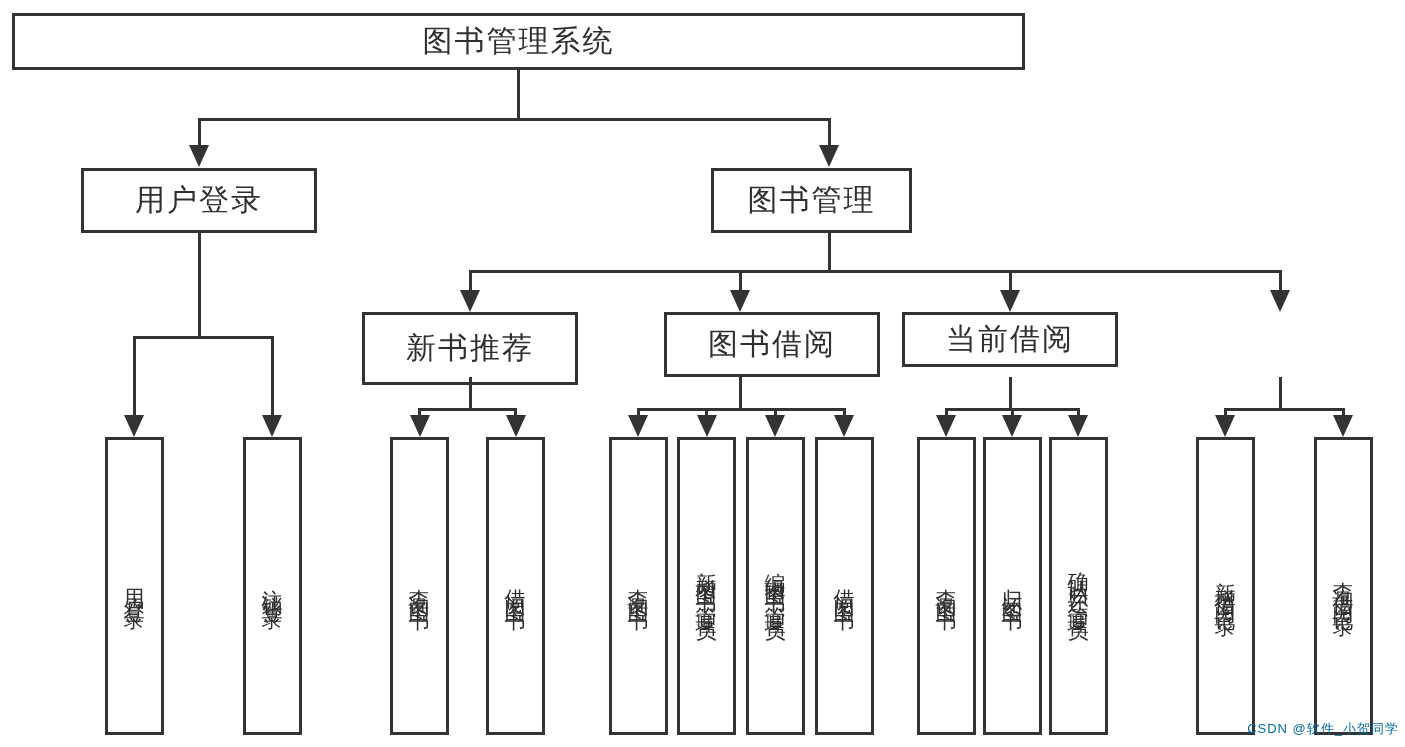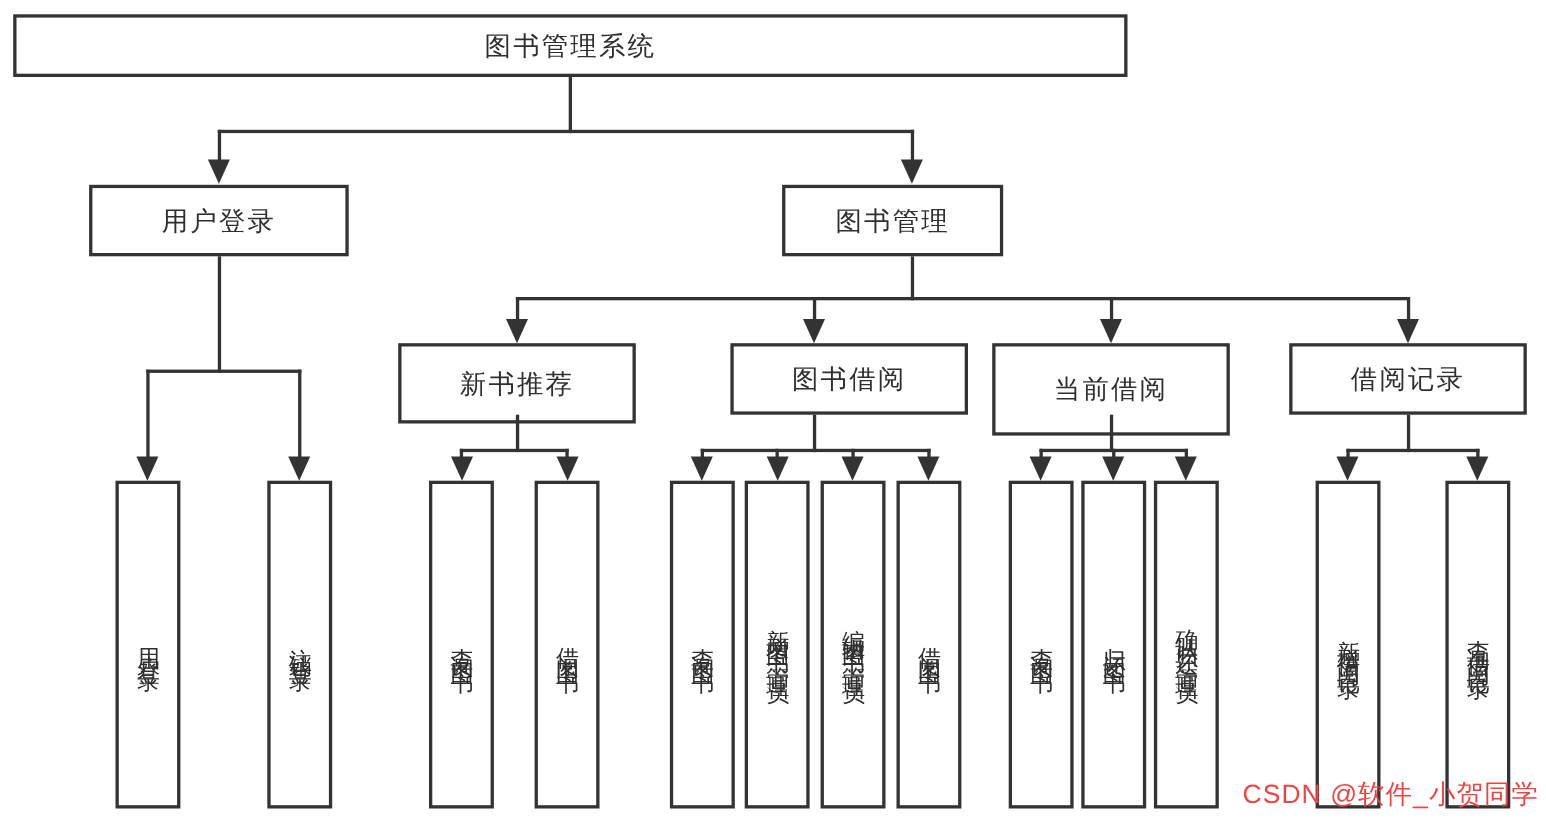--- a/index.html
+++ b/index.html
@@ -4,51 +4,50 @@
 <style>
   html,body{margin:0;padding:0;background:#fff;}
   #stage{
     position:relative;width:1405px;height:747px;background:#ffffff;overflow:hidden;
     font-family:"Liberation Sans","DejaVu Sans",sans-serif;color:#2f2f2f;
   }
   .box{
     position:absolute;box-sizing:border-box;border:3px solid #333333;background:#ffffff;
     display:flex;align-items:center;justify-content:center;
   }
-  .hlabel{font-size:24px;letter-spacing:2px;}
+  .hlabel{font-size:30px;letter-spacing:2px;}
   .vlabel{
     writing-mode:vertical-rl;text-orientation:mixed;
     font-size:21px;letter-spacing:7px;line-height:1;
   }
   .vline{position:absolute;width:3px;background:#333333;}
   .hline{position:absolute;height:3px;background:#333333;}
   .ahead{
     position:absolute;width:0;height:0;
     border-left:10px solid transparent;border-right:10px solid transparent;
     border-top:22px solid #333333;
   }
   #watermark{
     position:absolute;right:6px;bottom:9px;z-index:5;
-    font-size:24px;color:#ef4444;letter-spacing:1px;white-space:nowrap;
+    font-size:13px;color:#0369a1;letter-spacing:1px;white-space:nowrap;
   }
 </style>
 </head>
 <body>
 
 <div id="stage">
 
   <div class="box hlabel" style="left:12px;top:13px;width:1013px;height:57px;">图书管理系统</div>
 
   <div class="box hlabel" style="left:81px;top:168px;width:236px;height:65px;">用户登录</div>
   <div class="box hlabel" style="left:711px;top:168px;width:201px;height:65px;">图书管理</div>
 
   <div class="box hlabel" style="left:362px;top:312px;width:216px;height:73px;">新书推荐</div>
   <div class="box hlabel" style="left:664px;top:312px;width:216px;height:65px;">图书借阅</div>
-  <div class="box hlabel" style="left:902px;top:312px;width:216px;height:84px;">当前借阅</div>
-  <div class="box hlabel" style="left:1172px;top:312px;width:216px;height:65px;">借阅记录</div>
+  <div class="box hlabel" style="left:902px;top:312px;width:216px;height:55px;">当前借阅</div>
 
   <div class="box vlabel" style="left:105px;top:437px;width:59px;height:298px;">用户登录</div>
   <div class="box vlabel" style="left:243px;top:437px;width:59px;height:298px;">注销登录</div>
 
   <div class="box vlabel" style="left:390px;top:437px;width:59px;height:298px;">查询图书</div>
   <div class="box vlabel" style="left:486px;top:437px;width:59px;height:298px;">借阅图书</div>
 
   <div class="box vlabel" style="left:609px;top:437px;width:59px;height:298px;">查询图书</div>
   <div class="box vlabel" style="left:677px;top:437px;width:59px;height:298px;">新增图书（管理员）</div>
   <div class="box vlabel" style="left:746px;top:437px;width:59px;height:298px;">编辑图书（管理员）</div>

